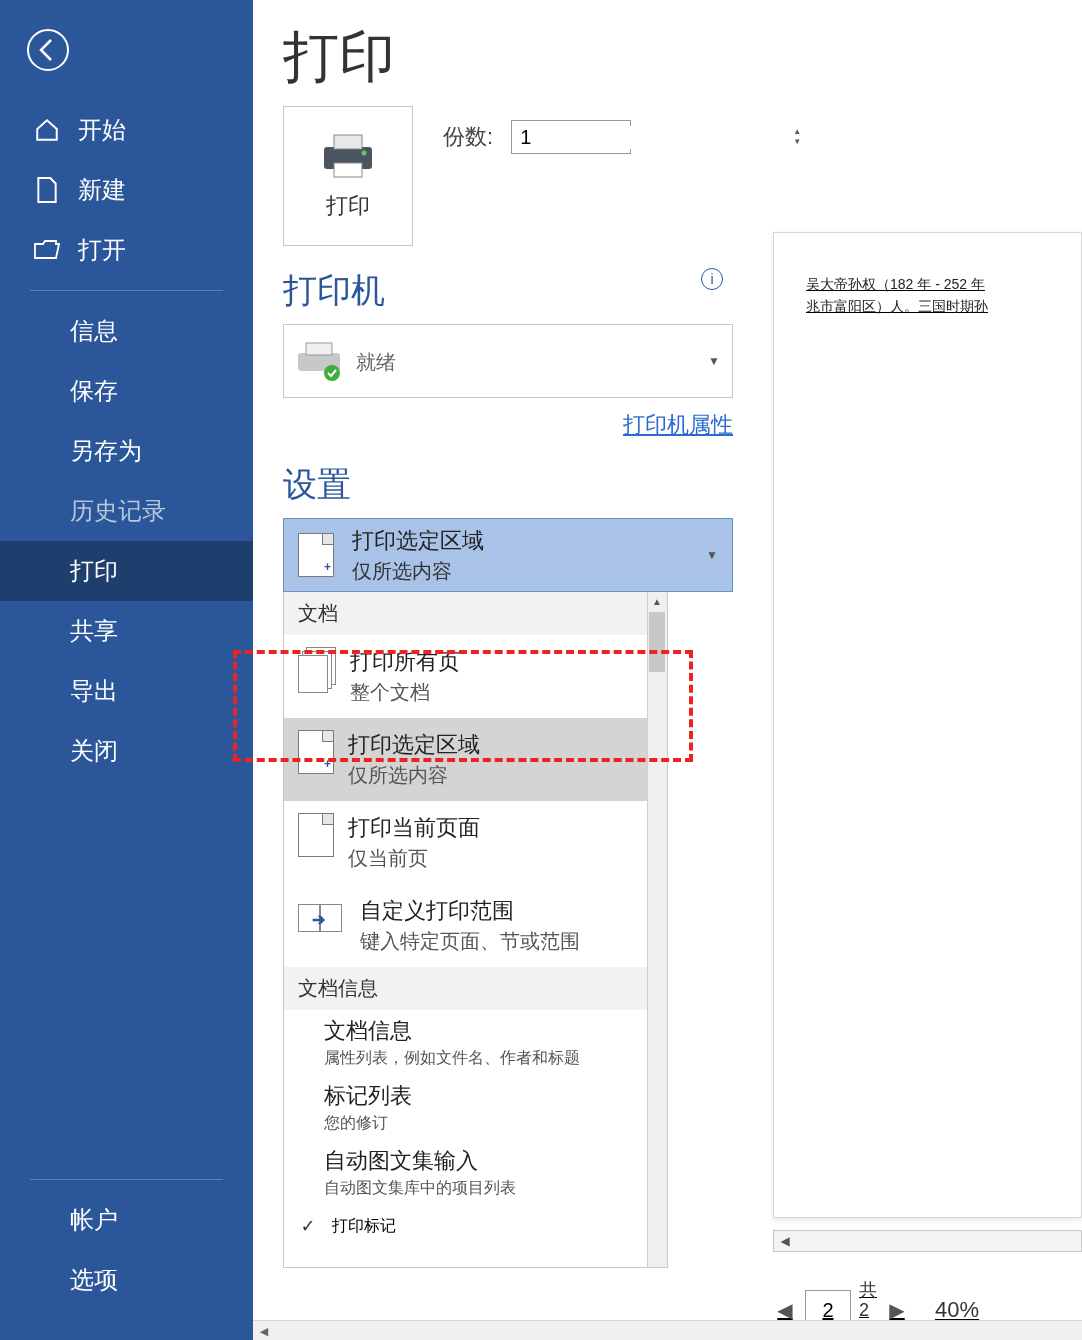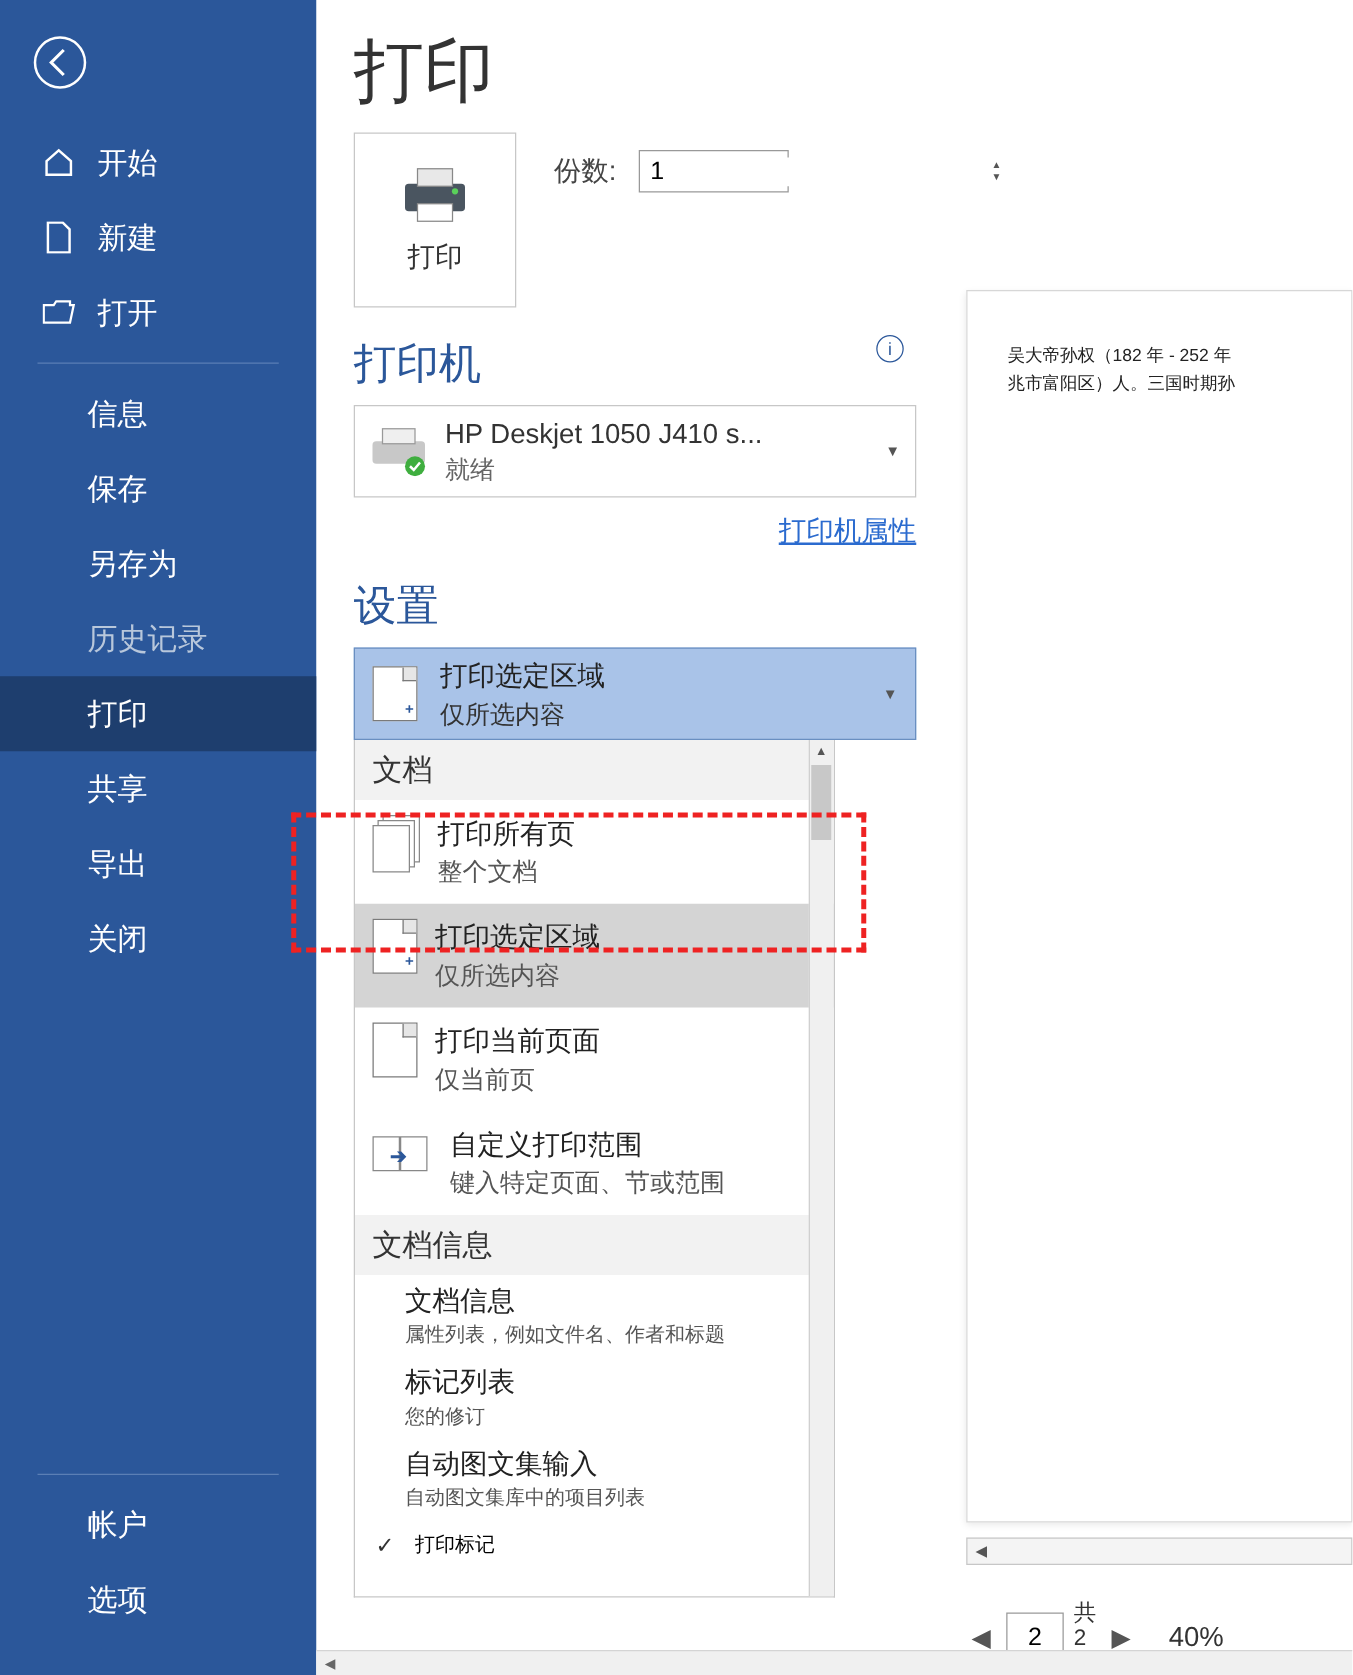--- a/index.html
+++ b/index.html
@@ -37,32 +37,32 @@
   .selected-box { background: #a9c3e8; border: 1px solid #6a8fc1; margin-top: 10px; display: flex; align-items: center; padding: 10px 14px; gap: 18px; height: 74px; }
   .page-ic { width: 36px; height: 44px; border: 1px solid #7a7a7a; position: relative; background:#fff;}
   .page-ic::after{content:""; position:absolute; right:0; top:0; width:10px; height:10px; background:#e6e6e6; border-left:1px solid #7a7a7a; border-bottom:1px solid #7a7a7a;}
   .page-ic.plus::before{content:"+"; position:absolute; bottom:2px; right:2px; font-size:12px; color:#2b579a; font-weight:bold;}
   .sel-title { font-size: 22px; color: #222; }
   .sel-sub { font-size: 20px; color: #333; margin-top: 2px; }
   .dropdown { border: 1px solid #c7c7c7; border-top:none; background: #fff; width: 385px; position:relative;}
   .dd-scrollbar{position:absolute; right:0; top:0; width:20px; height:100%; background:#f0f0f0; border-left:1px solid #d0d0d0;}
   .dd-thumb{position:absolute; right:2px; top:20px; width:16px; height:60px; background:#c8c8c8;}
   .dd-up{position:absolute; right:0; top:0; width:20px; height:20px; text-align:center; font-size:10px; color:#555; line-height:20px;}
-  .dd-grp { background: #f2f2f2; padding: 8px 14px; font-size: 24px; color: #333; }
+  .dd-grp { background: #f2f2f2; padding: 8px 14px; font-size: 20px; color: #333; }
   .dd-item { display: flex; align-items: flex-start; padding: 12px 20px 12px 14px; gap: 14px; cursor: pointer; }
   .dd-item.hover { background: #d4d4d4; }
   .dd-item .txt .t { font-size: 22px; color: #222; }
   .dd-item .txt .s { font-size: 20px; color: #555; margin-top: 2px; }
   .dd-text { padding: 6px 14px 6px 40px; }
   .dd-text .t { font-size: 22px; color: #222; }
   .dd-text .s { font-size: 16px; color: #555; margin-top: 2px; }
   .dd-check{display:flex; align-items:center; gap:14px; padding:10px 14px;}
   .dd-check .chk{width:20px; text-align:center; font-size:18px; color:#333;}
   .highlight-box { position: absolute; border: 4px dashed #e22; pointer-events: none; }
-  .preview-col { flex: 1; padding: 0 0 0 40px; display:flex; flex-direction:column;}
+  .preview-col { flex: 1; padding: 0 0 0 40px; display:flex; flex-direction:column;text-decoration:underline;}
   .preview-page { margin-top: 232px; background: #fff; border: 1px solid #d7d7d7; box-shadow: 0 2px 6px rgba(0,0,0,0.1); flex:1; padding: 40px 0 0 32px; font-size: 14px; color:#222; line-height:1.6; overflow:hidden;}
   .h-scroll{height:22px; border:1px solid #c7c7c7; margin-top:12px; position:relative; background:#f4f4f4;}
   .h-scroll .lft{position:absolute; left:0; top:0; width:22px; height:100%; text-align:center; font-size:12px; line-height:20px; color:#555;}
   .pager { display: flex; align-items: center; gap: 8px; margin-top: 28px; font-size: 20px; color:#333;}
   .pg-btn{width:24px; text-align:center; color:#555; cursor:pointer;}
   .pg-input{width:46px; height:40px; border:1px solid #999; text-align:center; font-size:20px;}
   .pg-info{display:flex; flex-direction:column; font-size:18px; line-height:20px; color:#333;}
   .zoom{margin-left:18px; font-size:22px; color:#333;}
   .pages-stack{width:38px; height:46px; position:relative;}
   .pages-stack .p1,.pages-stack .p2,.pages-stack .p3{position:absolute; width:30px; height:38px; border:1px solid #888; background:#fff;}
@@ -174,21 +174,20 @@
       <span class="info-ic">i</span>
     </div>
     <div class="printer-box">
       <svg class="printer-ic" viewBox="0 0 46 40">
         <rect x="2" y="12" width="42" height="18" rx="3" fill="#c8c8c8"></rect>
         <rect x="10" y="2" width="26" height="12" fill="#efefef" stroke="#999"></rect>
         <circle cx="36" cy="32" r="8" fill="#3fae3f"></circle>
           <path d="M32 32 l3 3 l5 -6" stroke="#fff" stroke-width="2" fill="none"></path>
       </svg>
       <div>
-        <div class="printer-name">HP Deskjet 1050 J410 s...</div>
         <div class="printer-status">就绪</div>
       </div>
       <span class="dd-arrow">▼</span>
     </div>
     <div class="link">打印机属性</div>
 
     <div class="section-h">设置</div>
     <div class="selected-box">
       <div class="page-ic plus"></div>
       <div>

